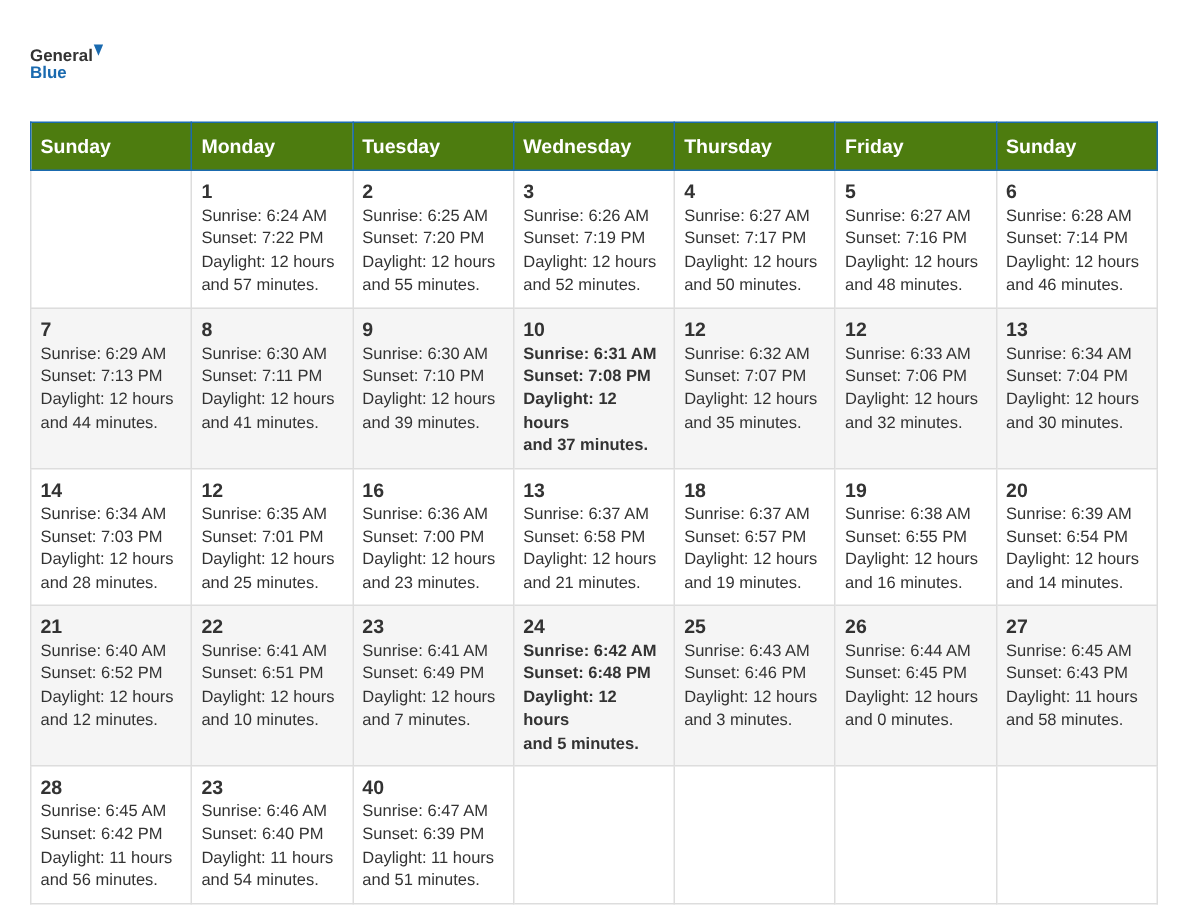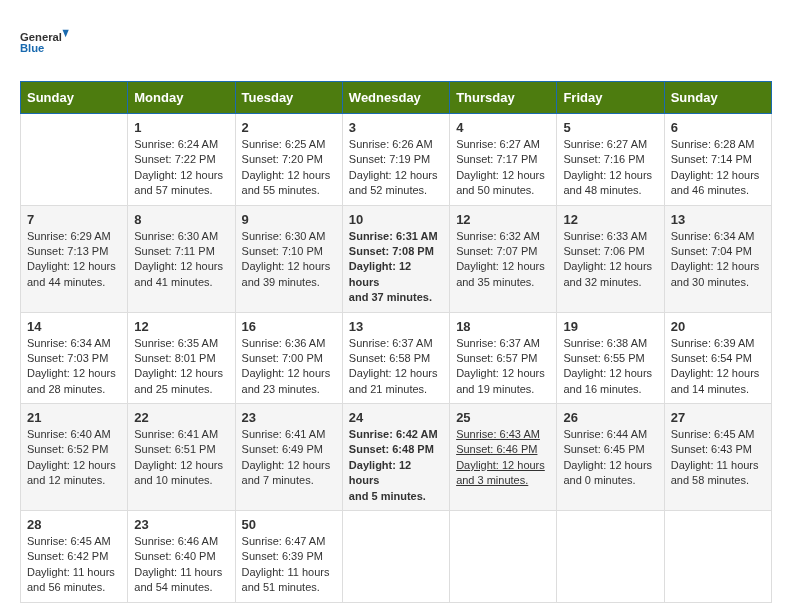--- a/index.html
+++ b/index.html
@@ -203,21 +203,21 @@
         <td>
           <span class="day-number">14</span>
           <div class="cell-content" style="white-space: pre-line;">Sunrise: 6:34 AM
 Sunset: 7:03 PM
 Daylight: 12 hours
 and 28 minutes.</div>
         </td>
         <td>
           <span class="day-number">12</span>
           <div class="cell-content" style="white-space: pre-line;">Sunrise: 6:35 AM
-Sunset: 8:01 PM
+Sunset: 7:01 PM
 Daylight: 12 hours
 and 25 minutes.</div>
         </td>
         <td>
           <span class="day-number">16</span>
           <div class="cell-content" style="white-space: pre-line;">Sunrise: 6:36 AM
 Sunset: 7:00 PM
 Daylight: 12 hours
 and 23 minutes.</div>
         </td>
@@ -274,21 +274,21 @@
         </td>
         <td>
           <span class="day-number">24</span>
           <div class="cell-content" style="white-space: pre-line; font-weight: bold;">Sunrise: 6:42 AM
 Sunset: 6:48 PM
 Daylight: 12 hours
 and 5 minutes.</div>
         </td>
         <td>
           <span class="day-number">25</span>
-          <div class="cell-content" style="white-space: pre-line; text-decoration: underline;">Sunrise: 6:43 AM
+          <div class="cell-content" style="white-space: pre-line;">Sunrise: 6:43 AM
 Sunset: 6:46 PM
 Daylight: 12 hours
 and 3 minutes.</div>
         </td>
         <td>
           <span class="day-number">26</span>
           <div class="cell-content" style="white-space: pre-line;">Sunrise: 6:44 AM
 Sunset: 6:45 PM
 Daylight: 12 hours
 and 0 minutes.</div>
@@ -310,21 +310,21 @@
 and 56 minutes.</div>
         </td>
         <td>
           <span class="day-number">23</span>
           <div class="cell-content" style="white-space: pre-line;">Sunrise: 6:46 AM
 Sunset: 6:40 PM
 Daylight: 11 hours
 and 54 minutes.</div>
         </td>
         <td>
-          <span class="day-number">50</span>
+          <span class="day-number">40</span>
           <div class="cell-content" style="white-space: pre-line;">Sunrise: 6:47 AM
 Sunset: 6:39 PM
 Daylight: 11 hours
 and 51 minutes.</div>
         </td>
         <td></td>
         <td></td>
         <td></td>
         <td></td>
       </tr>

